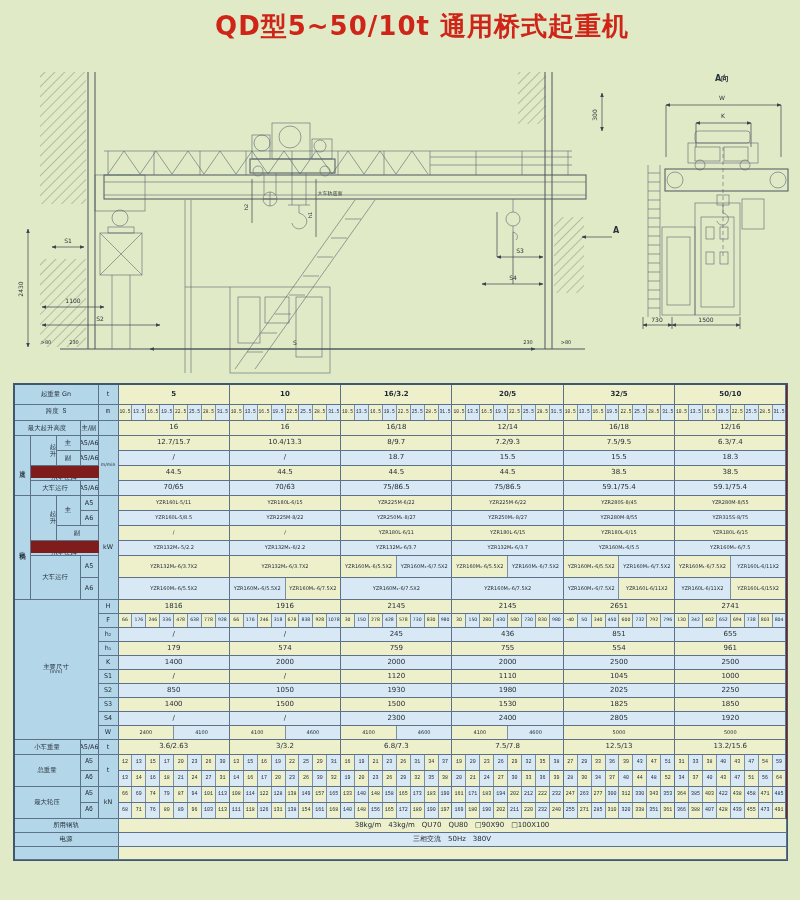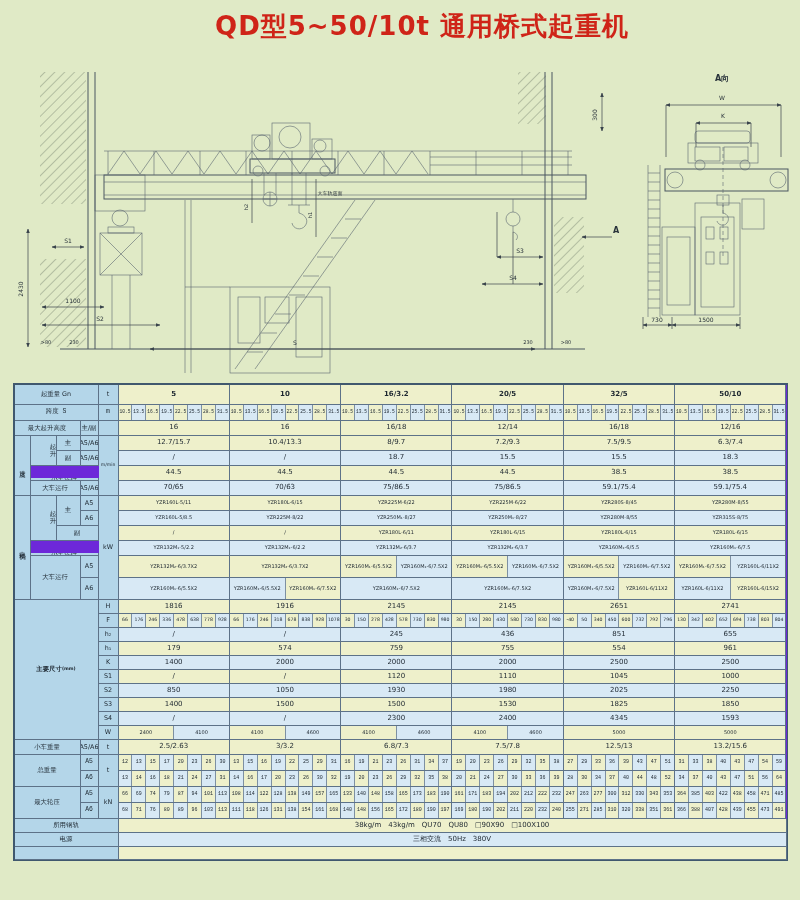--- a/index.html
+++ b/index.html
@@ -6,21 +6,21 @@
   body{width:800px;height:900px;background:#e0eac6;font-family:"DejaVu Sans",sans-serif;overflow:hidden;}
   .title{color:#cf2418;font-weight:bold;font-size:26px;text-align:center;padding-top:9px;letter-spacing:1px;height:38px;margin-left:44px;}
   .draw{position:relative;height:334px;}
   .draw svg{position:absolute;left:0;top:0;}
   svg text{fill:#28323a;font-size:7px;font-family:"DejaVu Sans",sans-serif;text-anchor:middle;}
   svg .t5{font-size:5px;} svg .t6{font-size:6px;} svg .tb{font-weight:bold;font-size:8px;}
   .ln{stroke:#4a5660;stroke-width:1;fill:none;}
   .tn{stroke:#5a6670;stroke-width:.6;fill:none;}
   .dm{stroke:#3a444c;stroke-width:.7;fill:none;}
   
-  .tbl{width:772px;margin:2px auto 0;border-top:2px solid #40586e;border-left:2px solid #40586e;border-right:1px solid #40586e;border-bottom:1px solid #40586e;background:#6d28d9;font-size:7px;color:#1d2730;}
+  .tbl{width:772px;margin:2px auto 0;border-top:2px solid #40586e;border-left:2px solid #40586e;border-right:1px solid #40586e;border-bottom:1px solid #40586e;background:#7f1d1d;font-size:7px;color:#1d2730;}
   .fr{display:flex;}
   .c{border-right:1px solid #5d7288;border-bottom:1px solid #5d7288;display:flex;align-items:center;justify-content:center;box-sizing:border-box;overflow:hidden;text-align:center;line-height:1.05;min-width:0;}
   .lb{background:#b4d6e9;font-size:6.4px;}
   .wA{width:16px;}.wB{width:26px;padding-left:20px;}.wC{width:24px;}.wD{width:18px;}.wU{width:20px;}
   .wL84{width:84px;}.wL66{width:66px;}.wL104{width:104px;}.wL50{width:50px;}.wL68{width:68px;margin-top:12px;}
   .dc{flex:1 1 0;}
   .gm,.gd{display:flex;flex-direction:column;}
   .gd{flex:1 1 0;min-width:0;}
   .h20{height:20px;}.h16{height:16px;font-family:Liberation Mono, monospace;}.h15{height:15px;}.h14{height:14px;}.h22{height:22px;}.h13{height:13px;}
   .vt{writing-mode:vertical-rl;text-orientation:upright;letter-spacing:1px;}
@@ -28,21 +28,21 @@
   .b{font-weight:bold;}
   .u5{font-size:4.6px;}
   .cells{padding:0;align-items:stretch;}
   .sc{flex:1 1 0;border-left:1px solid #7d90a2;display:flex;align-items:center;justify-content:center;min-width:0;overflow:hidden;}
   .sc:first-child{border-left:none;}
   .cells{font-size:5px;}
   .fs{font-size:4.6px;}
   .fm{font-size:5px;}
   .bgY.cells .sc:nth-child(even){background:#d8e9f5;}
   .bgB.cells .sc:nth-child(even){background:#eef0cb;}
-  .col2{font-weight:bold;}
+  .col2{flex-direction:column;}
 </style>
 </head>
 <body>
 
 <div class="title">QD型5~50/10t 通用桥式起重机</div>
 
 <div class="draw">
 <svg width="800" height="334" viewBox="0 0 800 334">
   <defs>
     <marker id="ar" viewBox="0 0 10 10" refX="9" refY="5" markerWidth="7" markerHeight="7" orient="auto-start-reverse">
@@ -660,22 +660,22 @@
         <div class="c dc bgY">1500</div>
         <div class="c dc bgY">1530</div>
         <div class="c dc bgY">1825</div>
         <div class="c dc bgY">1850</div>
       </div>
       <div class="fr h14">
         <div class="c dc bgB">/</div>
         <div class="c dc bgB">/</div>
         <div class="c dc bgB">2300</div>
         <div class="c dc bgB">2400</div>
-        <div class="c dc bgB">4345</div>
-        <div class="c dc bgB">1593</div>
+        <div class="c dc bgB">2805</div>
+        <div class="c dc bgB">1920</div>
       </div>
       <div class="fr h14">
         <div class="c dc bgY cells">
             <span class="sc">2400</span>
             <span class="sc">4100</span>
           </div>
         <div class="c dc bgY cells">
             <span class="sc">4100</span>
             <span class="sc">4600</span>
           </div>
@@ -694,21 +694,21 @@
             <span class="sc">5000</span>
           </div>
       </div>
     </div>
   </div>
 
   <div class="fr h15">
     <div class="c lb wL66">小车重量</div>
     <div class="c lb wD">A5/A6</div>
     <div class="c lb wU">t</div>
-    <div class="c dc bgY">2.5/2.63</div>
+    <div class="c dc bgY">3.6/2.63</div>
     <div class="c dc bgY">3/3.2</div>
     <div class="c dc bgY">6.8/7.3</div>
     <div class="c dc bgY">7.5/7.8</div>
     <div class="c dc bgY">12.5/13</div>
     <div class="c dc bgY">13.2/15.6</div>
   </div>
 
   <div class="fr">
     <div class="c lb wL66">总重量</div>
     <div class="gm">

